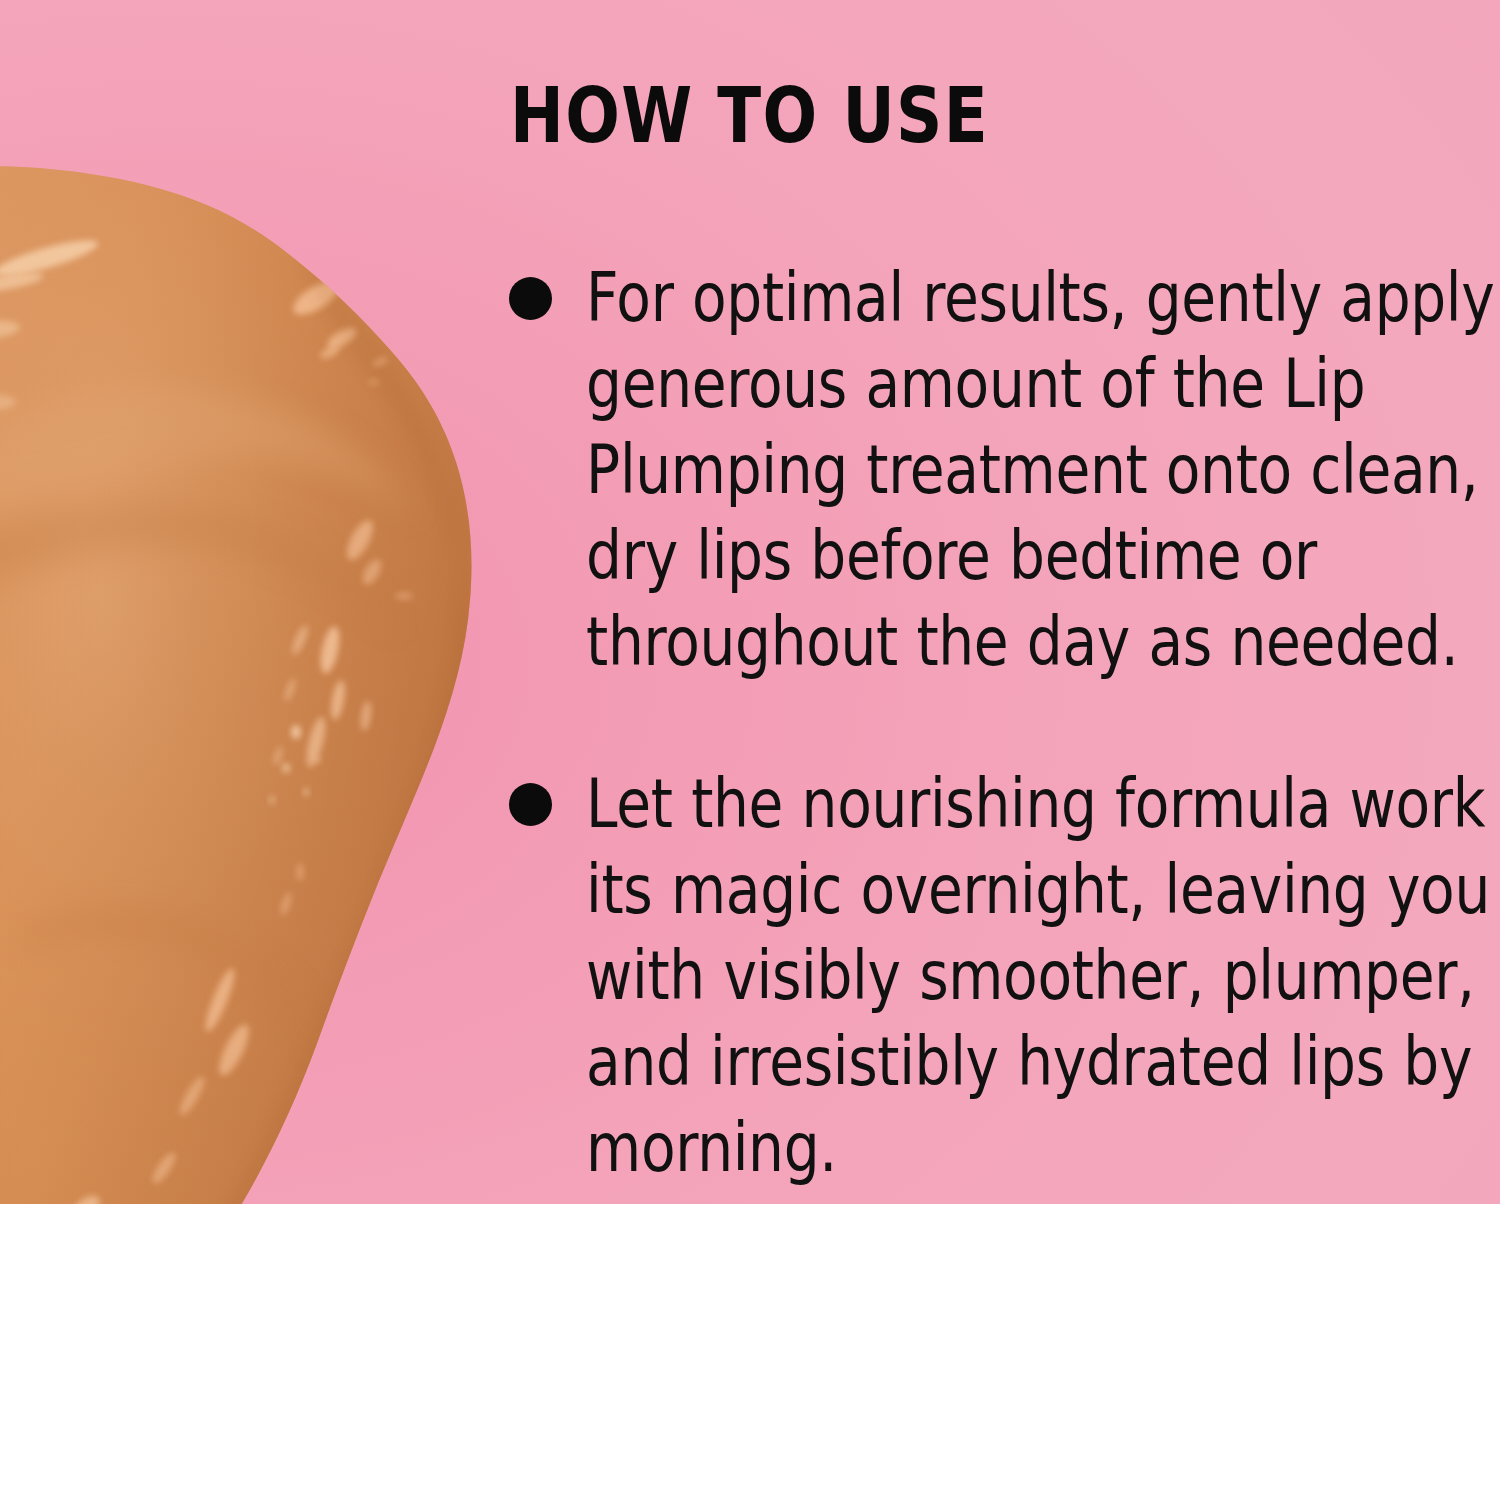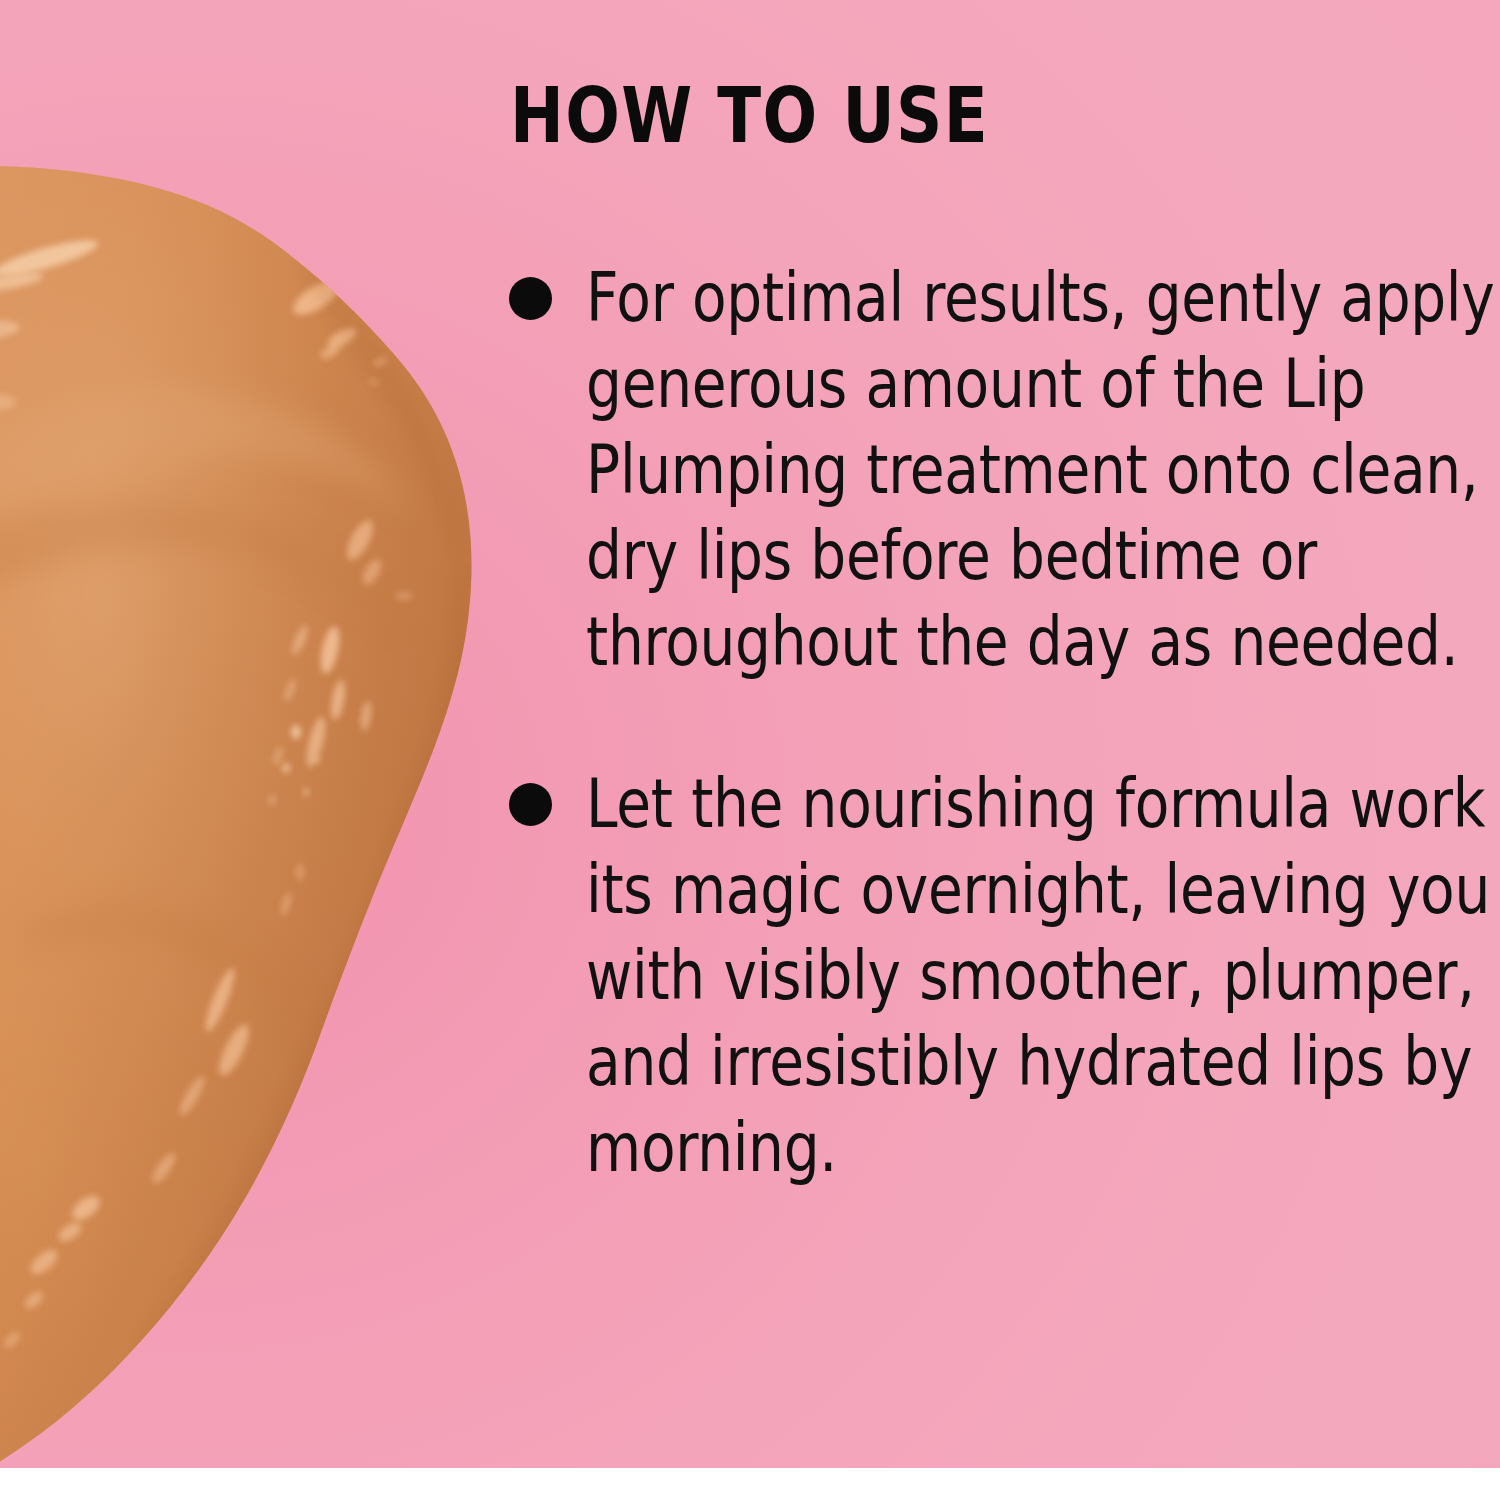--- a/index.html
+++ b/index.html
@@ -3,21 +3,21 @@
 <meta charset="utf-8">
 <style>
   html, body {
     margin: 0;
     padding: 0;
     background: #ffffff;
   }
   #canvas {
     position: relative;
     width: 1500px;
-    height: 1468px;
+    height: 1204px;
     overflow: hidden;
     background: #a3a3a3;
     font-family: "Liberation Sans", "DejaVu Sans", sans-serif;
   }
 
   
   .bg {
     position: absolute;
     inset: 0;
     background:

